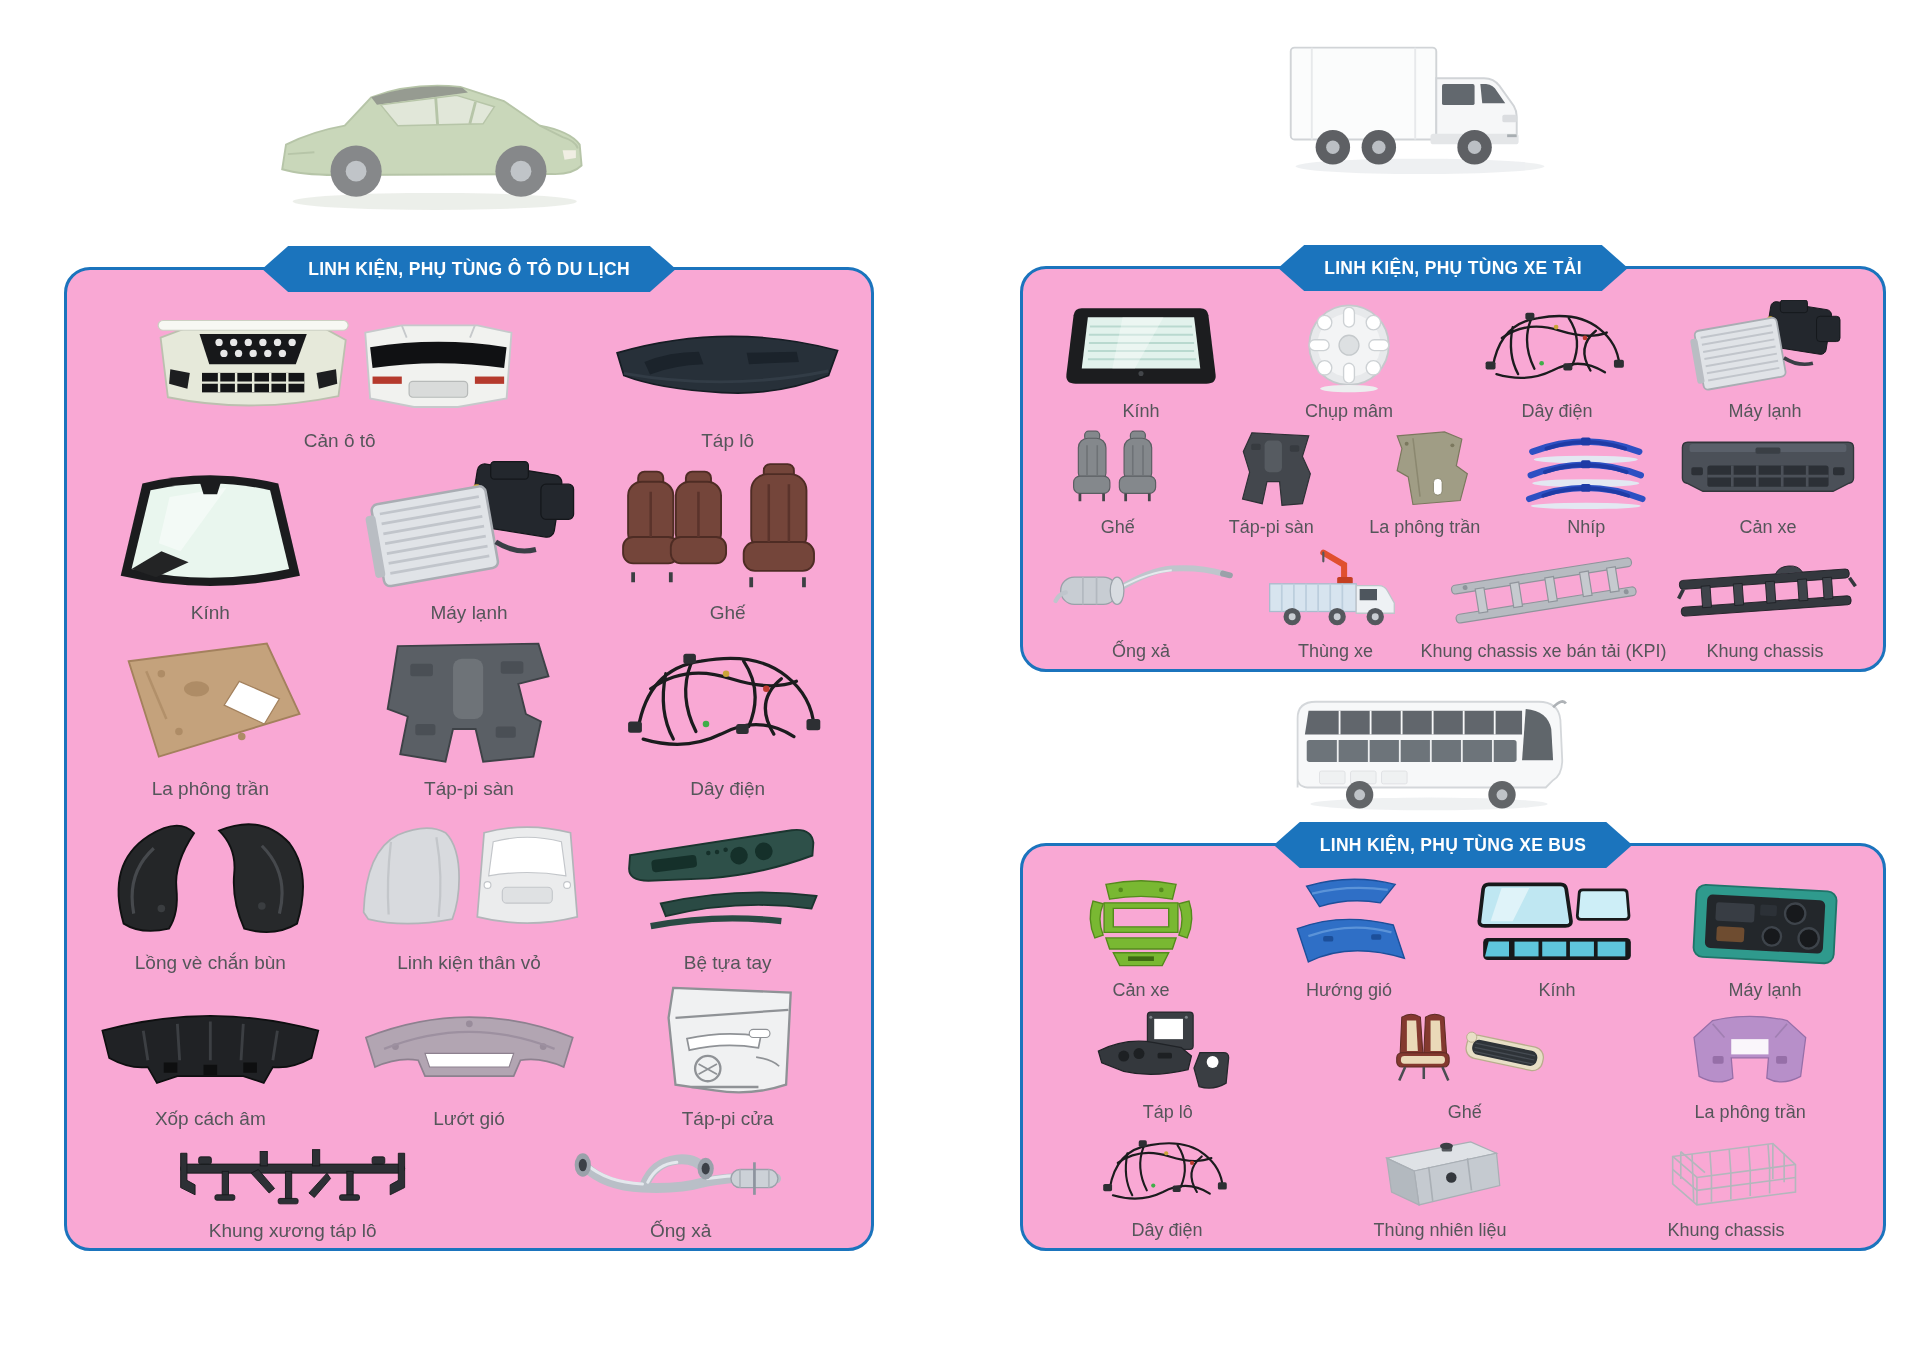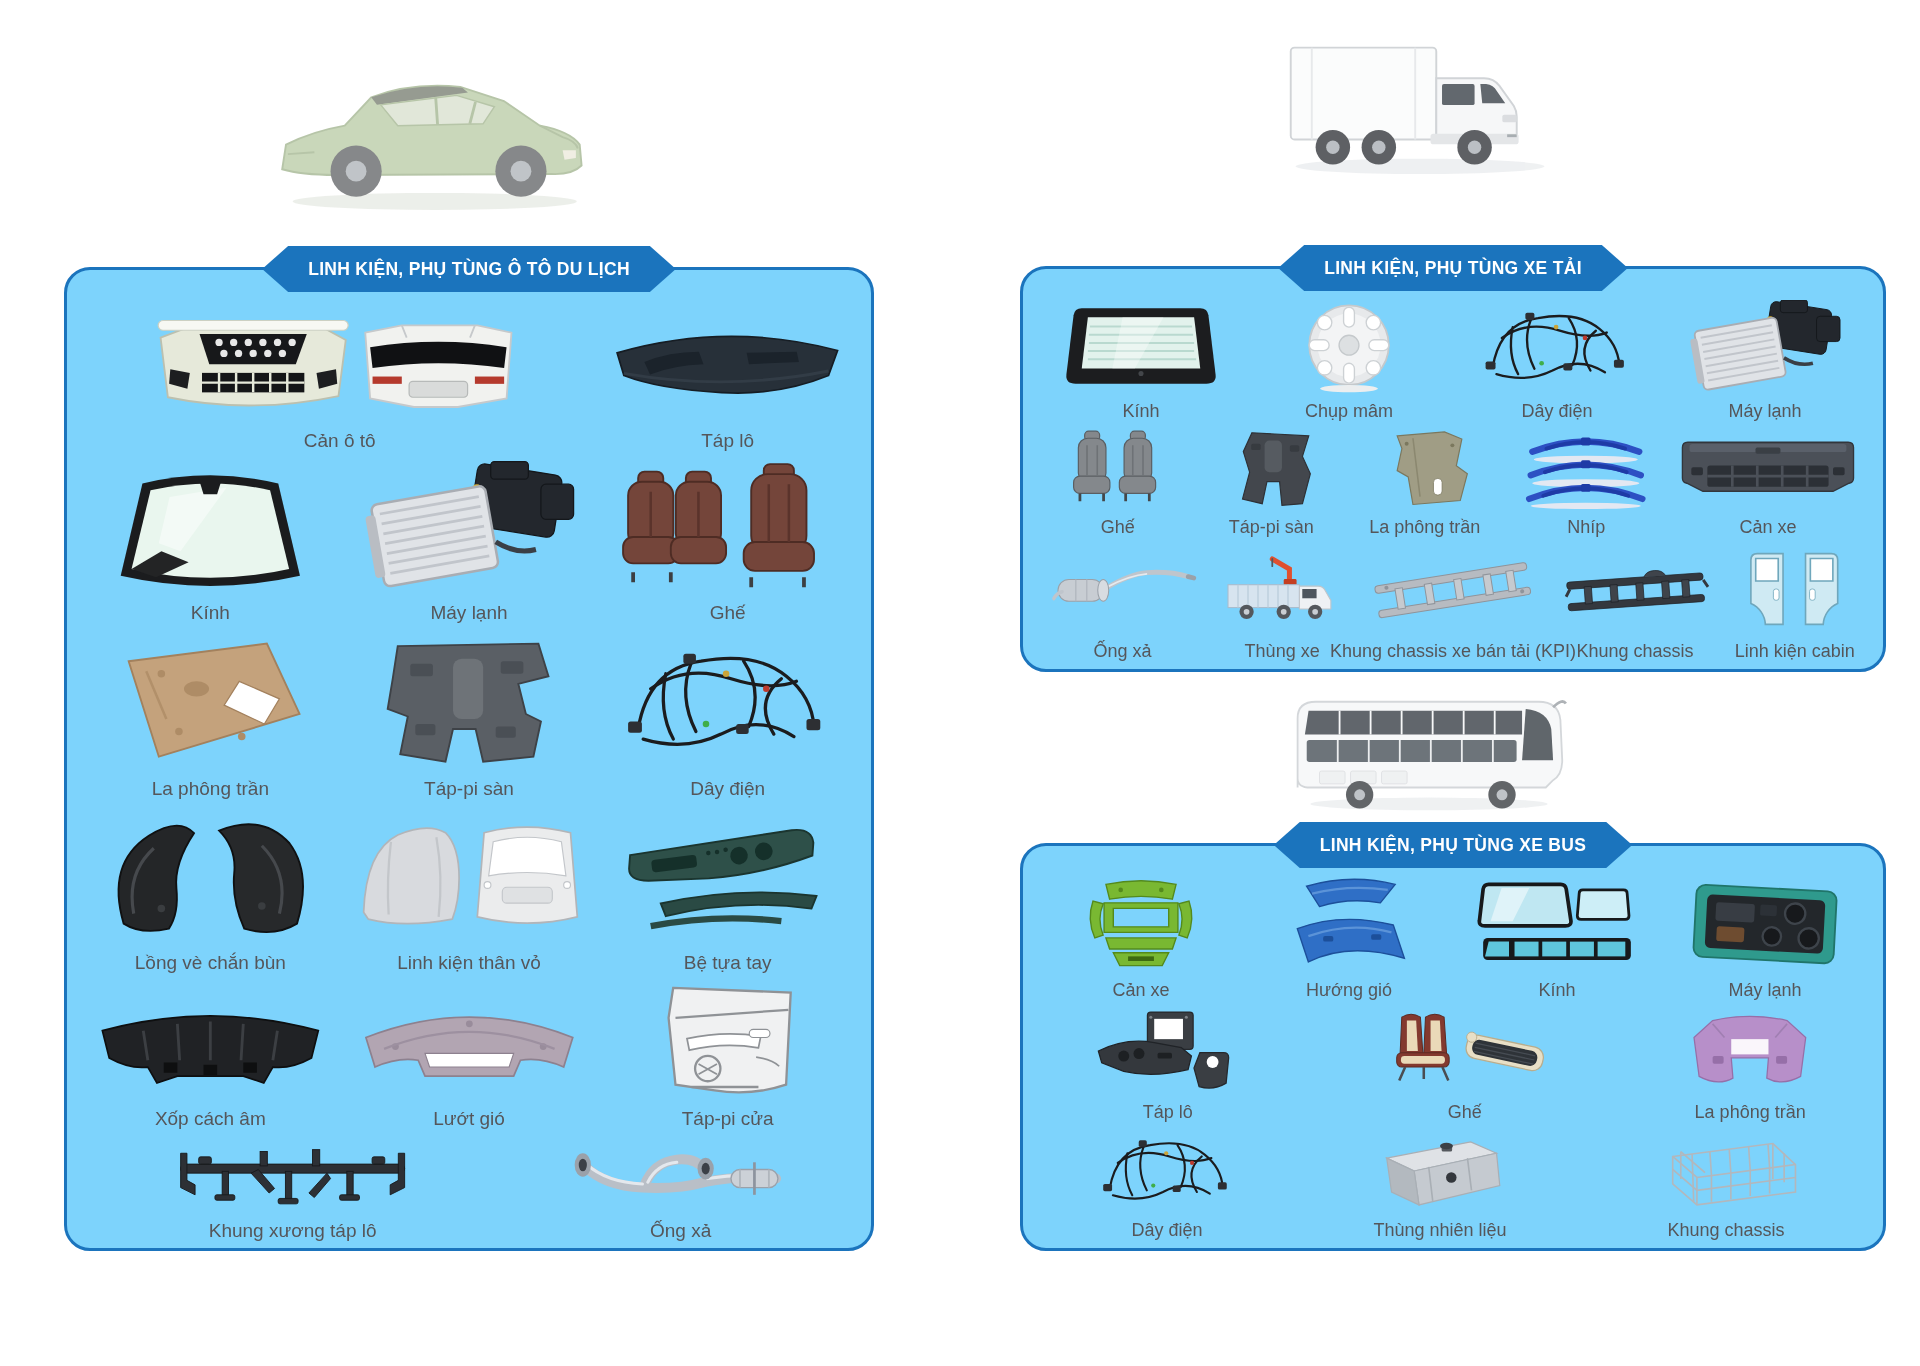--- a/index.html
+++ b/index.html
@@ -7,21 +7,21 @@
     --label:#55565a;
   }
   html,body{margin:0;padding:0;background:#ffffff;}
   body{
     width:1920px;height:1366px;position:relative;overflow:hidden;
     font-family:"Liberation Sans","DejaVu Sans",sans-serif;
   }
   .vehicle{position:absolute;}
   .vehicle svg{width:100%;height:100%;}
   .panel{
-    position:absolute;border:3px solid var(--blue);border-radius:26px;background:#7dd3fc;
+    position:absolute;border:3px solid var(--blue);border-radius:26px;background:#f9a8d4;
   }
   .banner{
     position:absolute;top:-24px;left:50%;transform:translateX(-50%);
     height:46px;background:var(--blue);color:#fff;
     display:flex;align-items:center;justify-content:center;
     padding:0 46px;font-weight:bold;font-size:17.5px;letter-spacing:.3px;
     white-space:nowrap;z-index:3;
     clip-path:polygon(26px 0, calc(100% - 26px) 0, 100% 50%, calc(100% - 26px) 100%, 26px 100%, 0 50%);
   }
   .rows{
@@ -625,35 +625,20 @@
                   <rect x="142" y="38" width="10" height="24"></rect>
                   <rect x="170" y="38" width="10" height="24"></rect>
                 </g>
                 <path d="M118,30 a16,12 0 0 1 30,0" fill="#3f444b" stroke="#1e2126"></path>
                 <path d="M14,40 l-6,10 M200,40 l6,10" stroke="#34383e" stroke-width="4"></path>
               </g>
             </svg>
           </div>
           <div class="part-label">Khung chassis</div>
         </div>
-        <div class="item" style="flex: 1 1 0%;">
-          <div class="part-icon">
-            <svg viewBox="0 0 160 104">
-              <g fill="#cfeaf3" stroke="#6fa7bc" stroke-width="2">
-                <path d="M26,16 q0,-8 8,-8 h32 v88 h-22 a30,30 0 0 0 -18,-26 Z"></path>
-                <path d="M134,16 q0,-8 -8,-8 h-32 v88 h22 a30,30 0 0 1 18,-26 Z"></path>
-              </g>
-              <path d="M32,14 h28 v28 h-28 Z" fill="#ffffff" stroke="#6fa7bc" stroke-width="2"></path>
-              <path d="M128,14 h-28 v28 h28 Z" fill="#ffffff" stroke="#6fa7bc" stroke-width="2"></path>
-              <rect x="54" y="52" width="7" height="14" rx="3" fill="#ffffff" stroke="#6fa7bc"></rect>
-              <rect x="99" y="52" width="7" height="14" rx="3" fill="#ffffff" stroke="#6fa7bc"></rect>
-            </svg>
-          </div>
-          <div class="part-label">Linh kiện cabin</div>
-        </div>
       </div>
     </div>
 </div>
 
 <div class="panel sm" style="left:1020px;top:843px;width:860px;height:402px;">
   <div class="banner">LINH KIỆN, PHỤ TÙNG XE BUS</div>
   <div class="rows">
       <div class="row" style="height: 130px;">
         <div class="item" style="flex: 1 1 0%;">
           <div class="part-icon">

